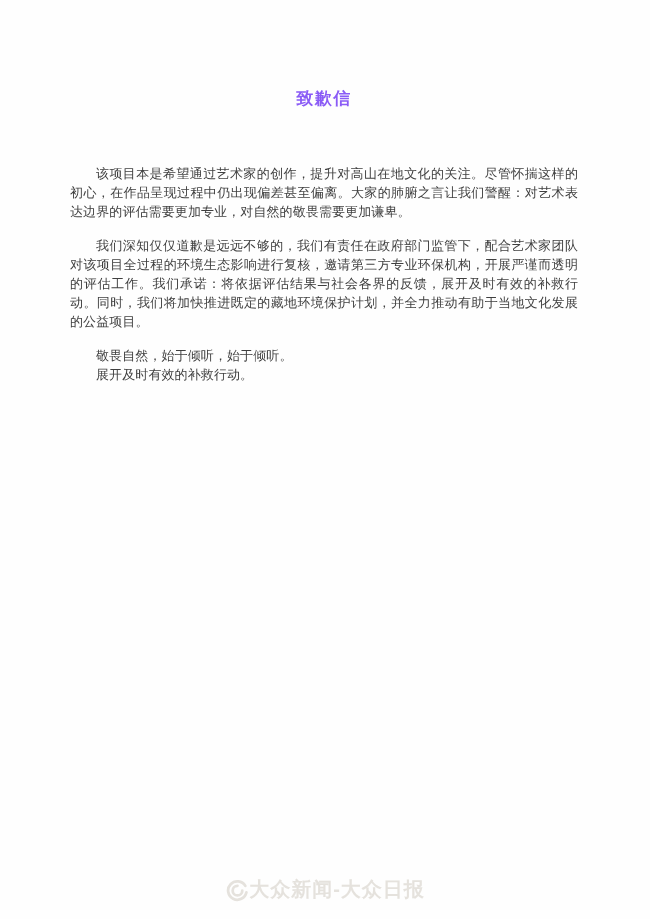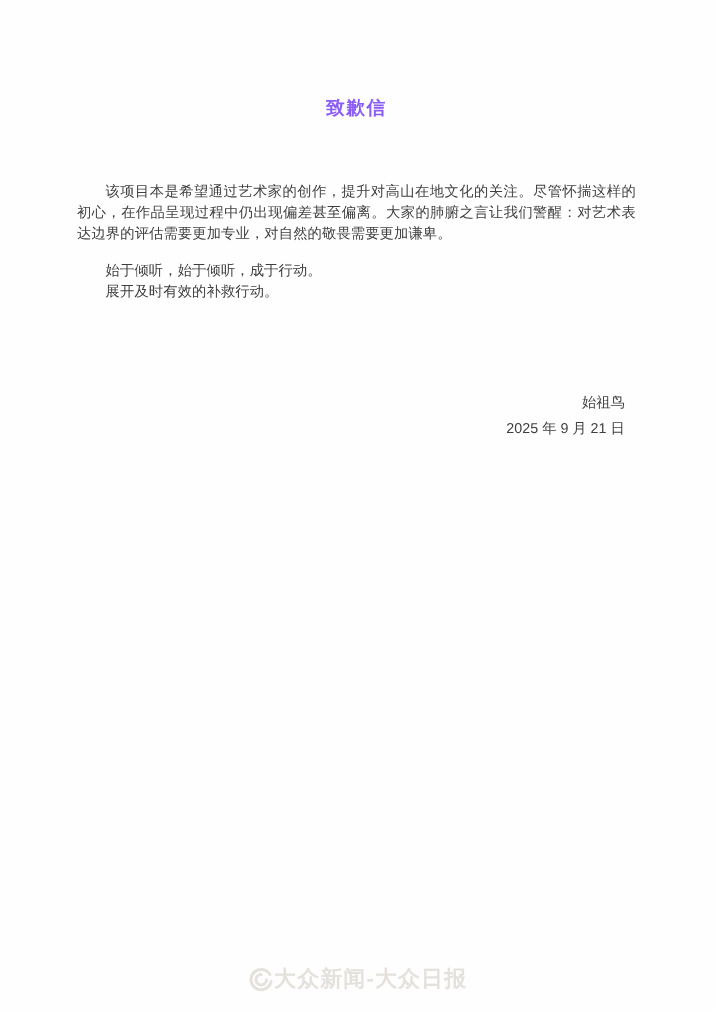--- a/index.html
+++ b/index.html
@@ -81,30 +81,27 @@
 
 <div class="page">
 
   <div class="content">
 
     <h1 class="letter-title">致歉信</h1>
 
 
     <p class="para">该项目本是希望通过艺术家的创作，提升对高山在地文化的关注。尽管怀揣这样的初心，在作品呈现过程中仍出现偏差甚至偏离。大家的肺腑之言让我们警醒：对艺术表达边界的评估需要更加专业，对自然的敬畏需要更加谦卑。</p>
 
+    <p class="para">我们深知仅仅道歉是远远不够的，我们有责任在政府部门监管下，配合艺术家团队对该项目全过程的环境生态影响进行复核，邀请第三方专业环保机构，开展严谨而透明的评估工作。我们承诺：将依据评估结果与社会各界的反馈，展开及时有效的补救行动。同时，我们将加快推进既定的藏地环境保护计划，并全力推动有助于当地文化发展的公益项目。</p>
 
 
-    <div class="closing-line">始于倾听，始于倾听，成于行动。</div>
+    <div class="closing-line">敬畏自然，始于倾听，始于倾听。</div>
 
     <div class="closing-line">展开及时有效的补救行动。</div>
 
-    <div class="signature-block">
-      <div>始祖鸟</div>
-      <div>2025 年 9 月 21 日</div>
-    </div>
 
   </div>
 
   <div class="watermark">
     <span>
       <svg width="24" height="24" viewBox="0 0 26 26" aria-hidden="true">
         <path d="M22 8.5 A 10 10 0 1 0 23.2 15.5" fill="none" stroke="#e5e2dd" stroke-width="3" stroke-linecap="round"></path>
         <path d="M13.5 8.5 a 5.2 5.2 0 1 0 5.2 5.2" fill="none" stroke="#e5e2dd" stroke-width="3" stroke-linecap="round"></path>
       </svg>
     </span>

